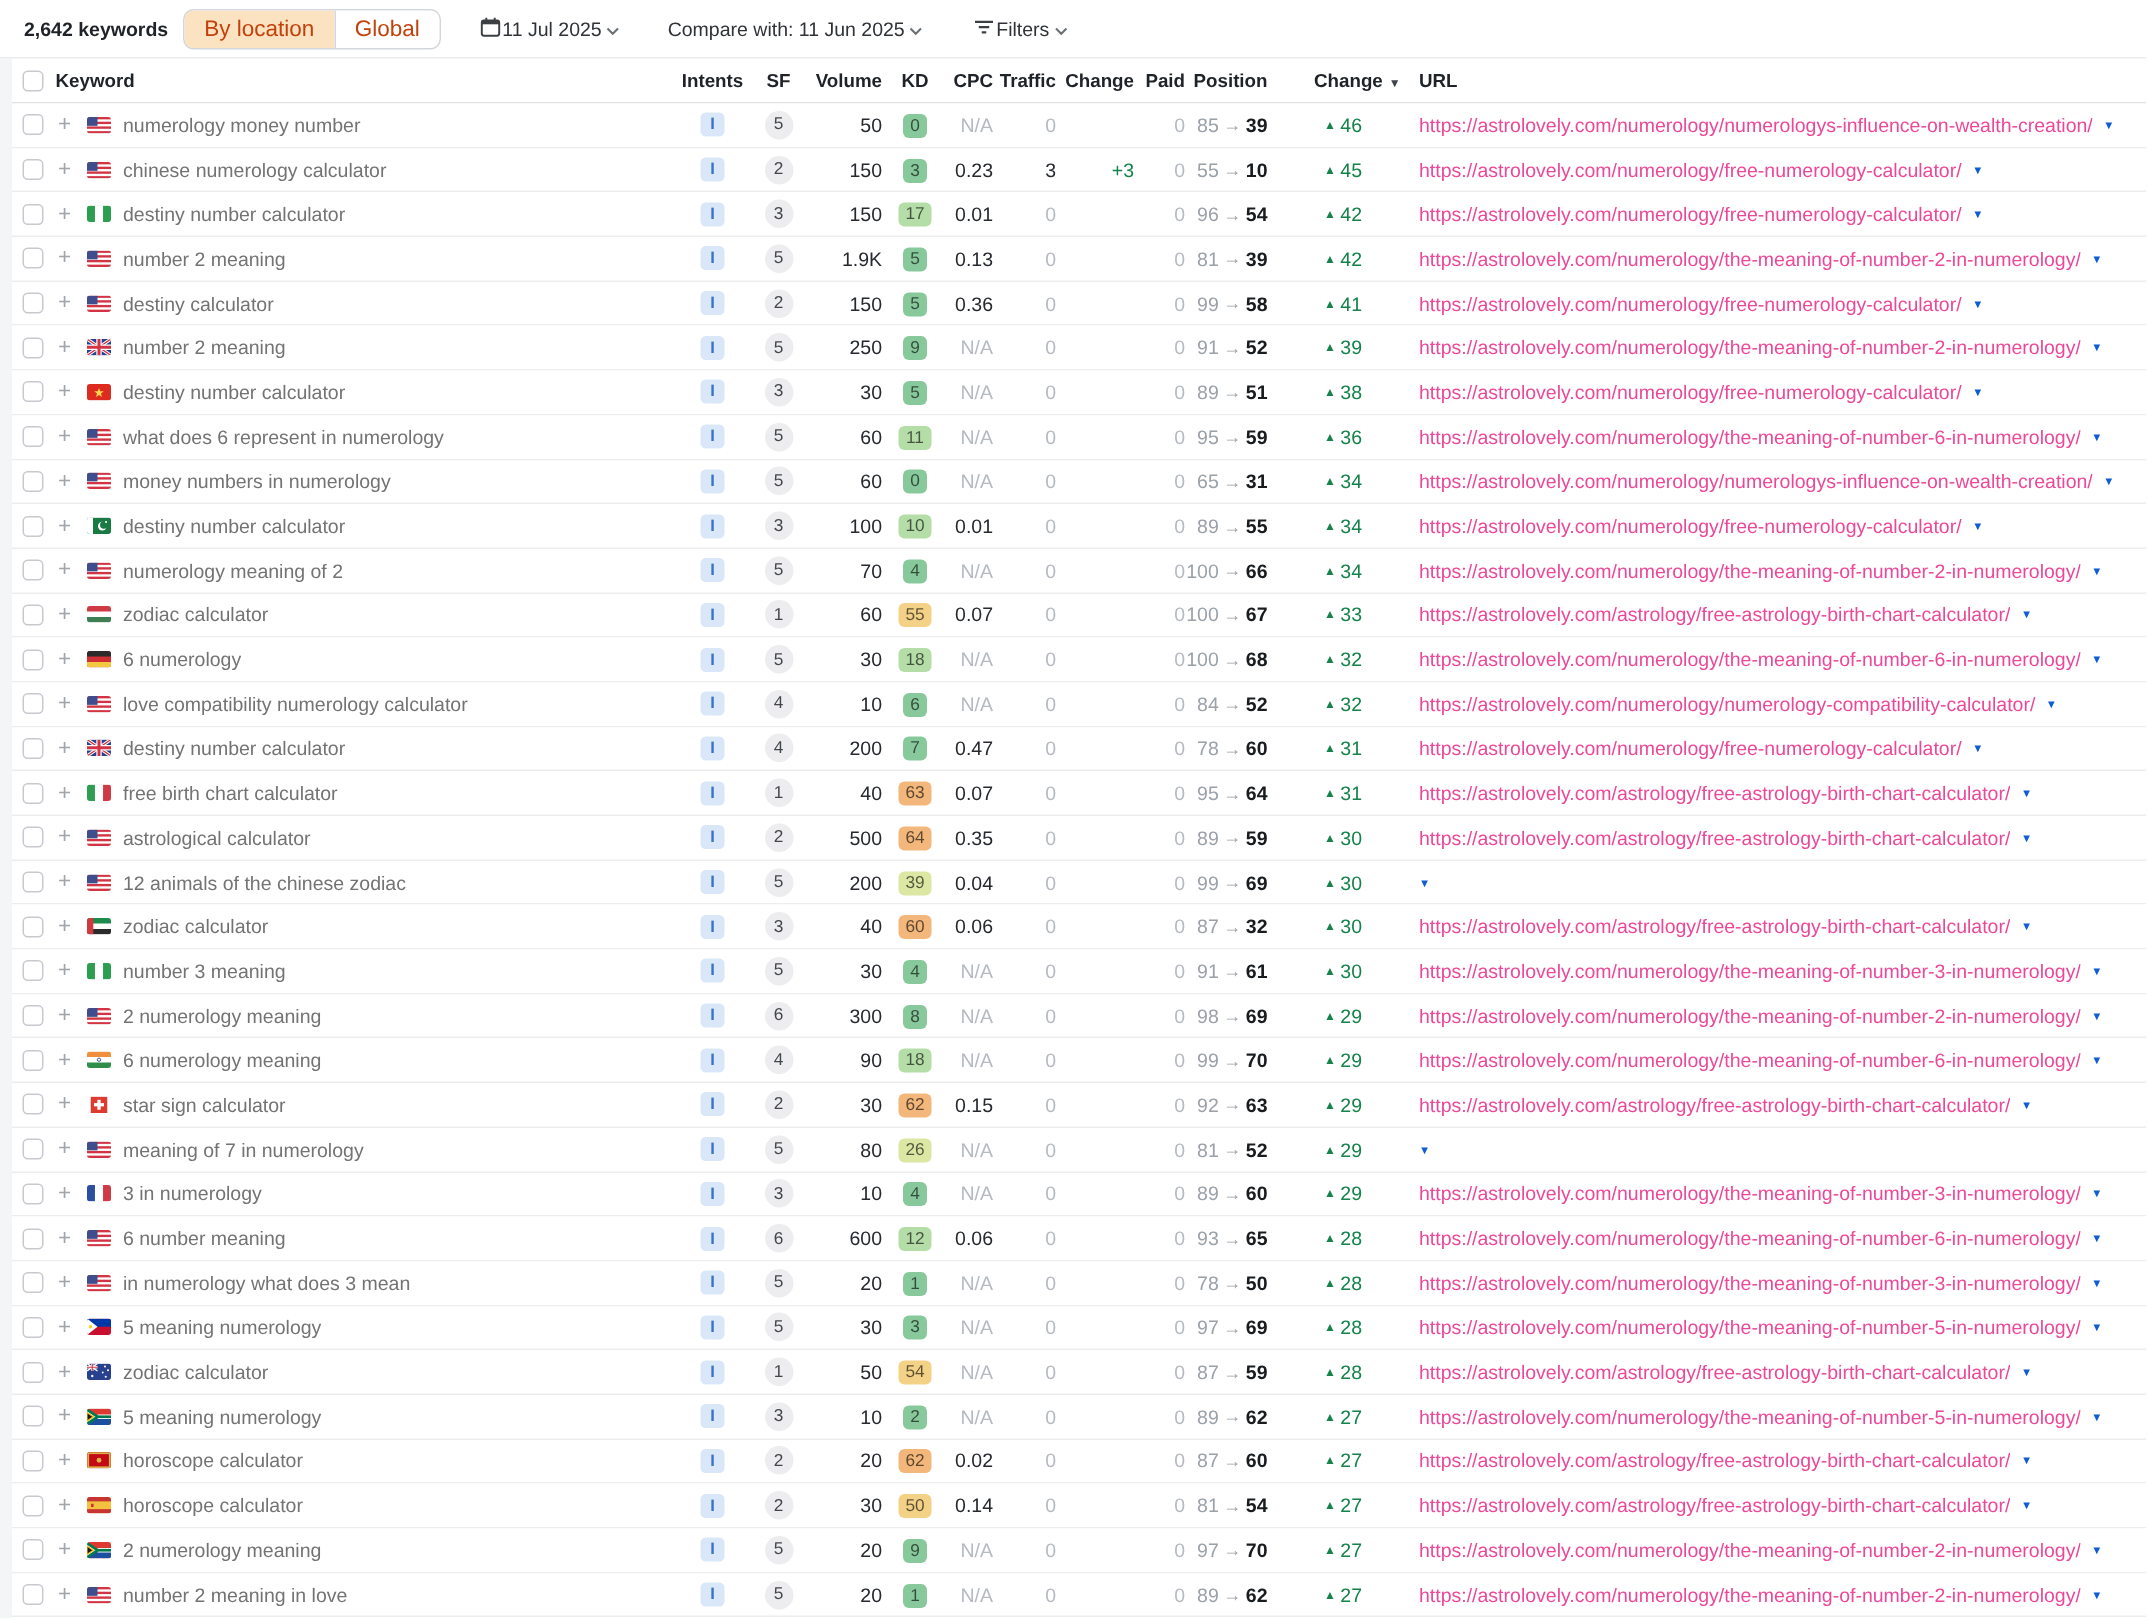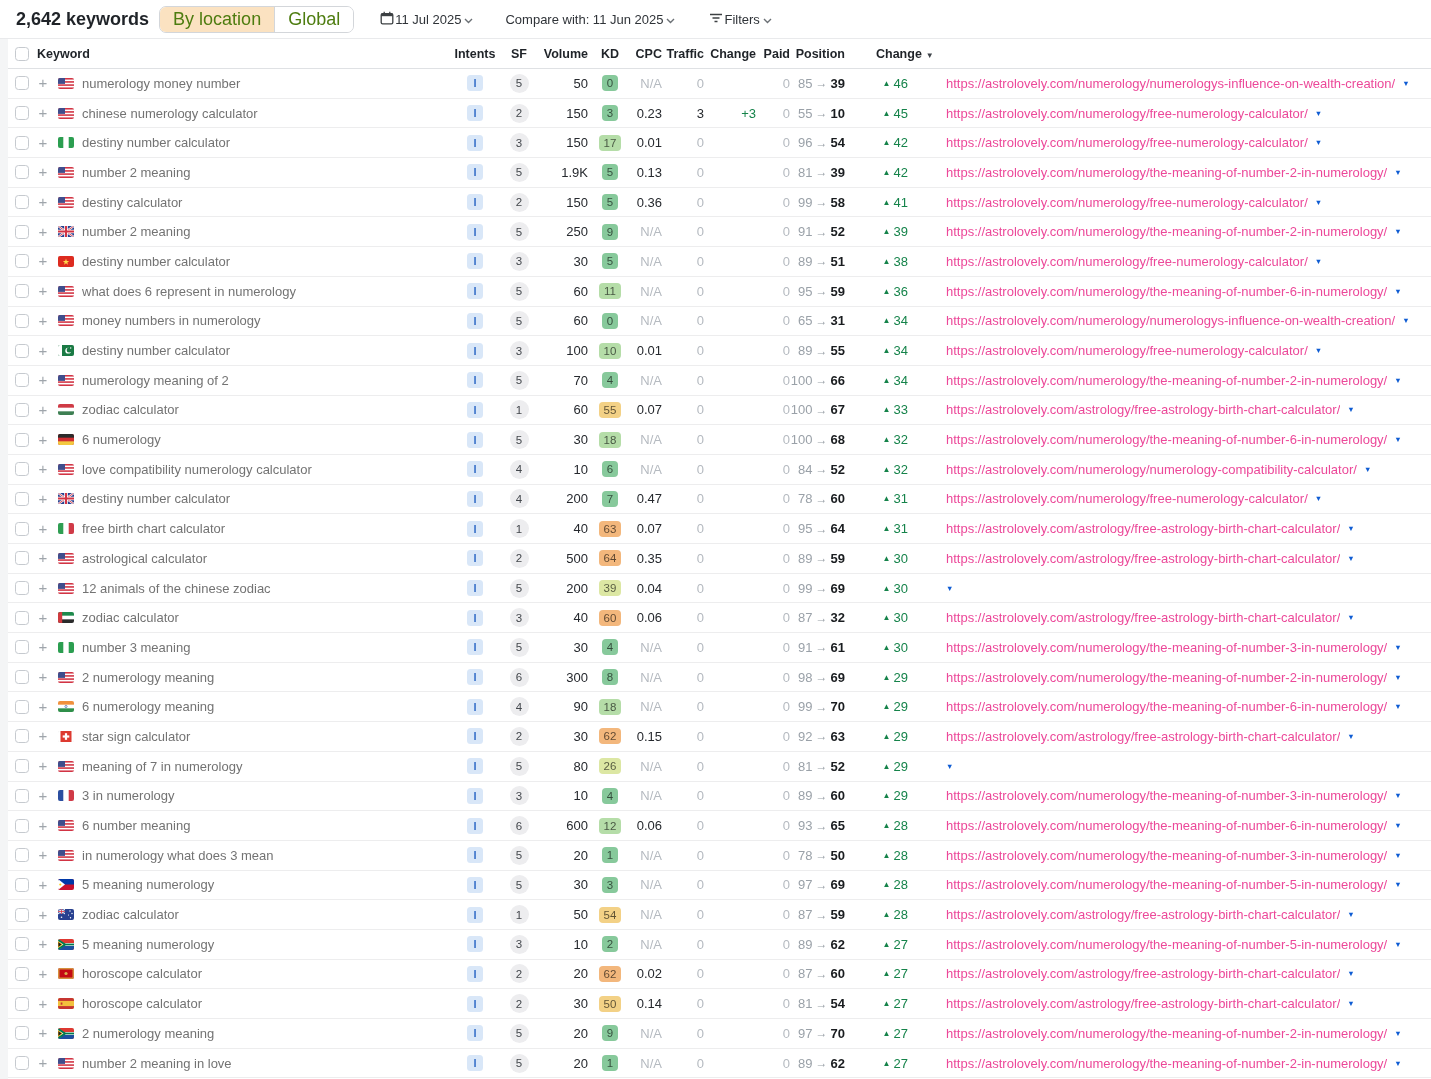--- a/index.html
+++ b/index.html
@@ -6,23 +6,23 @@
   html,body { margin:0; padding:0; }
   body {
     width:1431px; height:1079px; overflow:hidden; background:#fff;
     font-family:"Liberation Sans", sans-serif; font-size:13px; color:#26292e;
     position:relative;
   }
   .left-strip { position:absolute; left:0; top:39px; width:8px; bottom:0; background:#f4f5f6; z-index:5; }
 
   
   .toolbar { height:39px; display:flex; align-items:center; padding-left:16px; border-bottom:1px solid #e9eaec; background:#fff; }
-  .kw-count { font-weight:bold; font-size:18px; color:#1f2328; }
+  .kw-count { font-weight:bold; font-size:13px; color:#1f2328; }
   .seg { margin-left:10px; display:flex; border:1px solid #d3d6da; border-radius:7px; overflow:hidden; height:27px; }
-  .seg-btn { padding:0 13px; display:flex; align-items:center; font-size:18px; color:#4d7c0f; background:#fff; cursor:pointer; }
+  .seg-btn { padding:0 13px; display:flex; align-items:center; font-size:15px; color:#c2410c; background:#fff; cursor:pointer; }
   .seg-btn.active { background:#fbe2c1; }
   .seg-btn + .seg-btn { border-left:1px solid #d3d6da; }
   .tb-group { display:flex; align-items:center; gap:1px; color:#2f3338; cursor:pointer; }
   .datepicker { margin-left:26px; }
   .compare { margin-left:32px; }
   .filters { margin-left:34px; }
   .chev { display:inline-block; margin-left:2px; }
 
   
   .grid-row {
@@ -113,20 +113,21 @@
   <div class="hcell c-center">Intents</div>
   <div class="hcell c-center">SF</div>
   <div class="hcell c-right">Volume</div>
   <div class="hcell c-center">KD</div>
   <div class="hcell c-right">CPC</div>
   <div class="hcell c-right">Traffic</div>
   <div class="hcell c-right">Change</div>
   <div class="hcell c-right">Paid</div>
   <div class="hcell c-right" style="padding-right:31px">Position</div>
   <div class="hcell c-right" style="padding-right:18px"><span>Change</span><span class="sort-ico">▼</span></div>
+  <div class="hcell h-url">URL</div>
 </div>
 
 <div id="tbody">
     <div class="grid-row trow">
     <div class="checkbox"></div>
     <div class="plus">+</div>
     <div class="flag">
         <svg width="16" height="11" viewBox="0 0 16 11">
           <rect width="16" height="11" fill="#fff"></rect>
           <g fill="#d23444">

